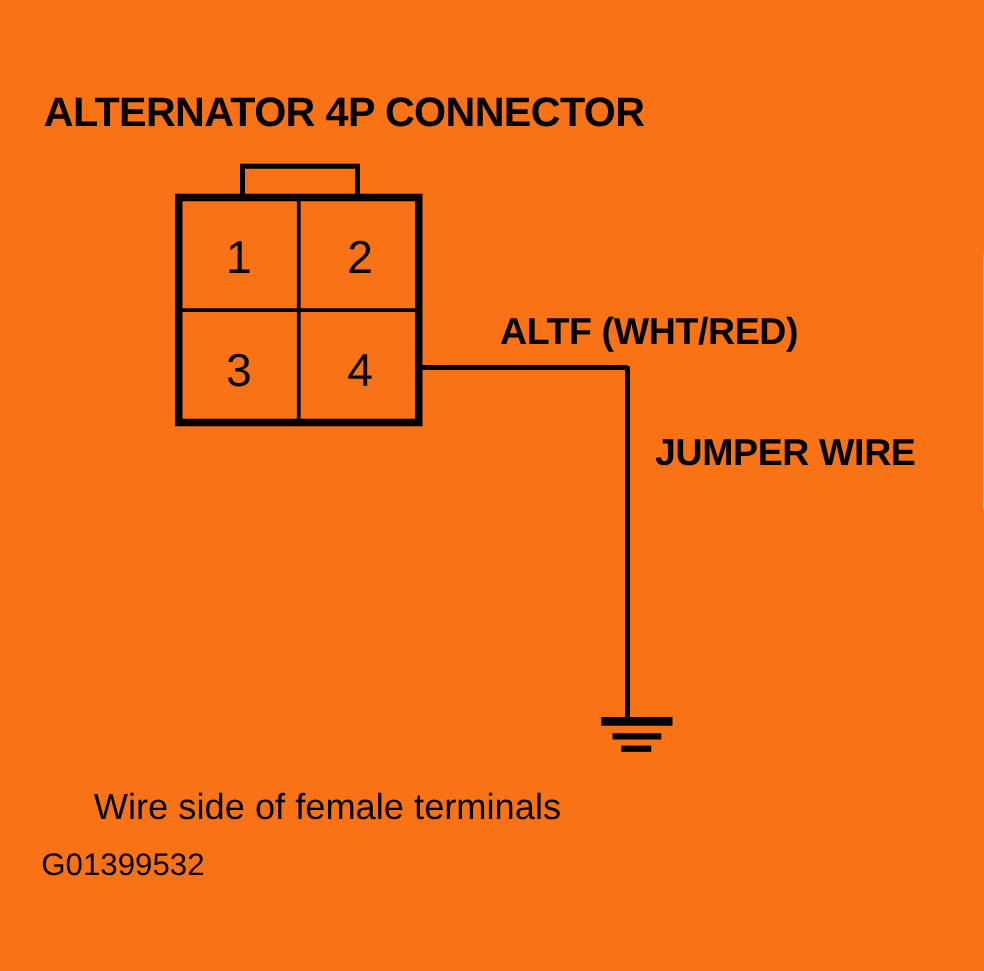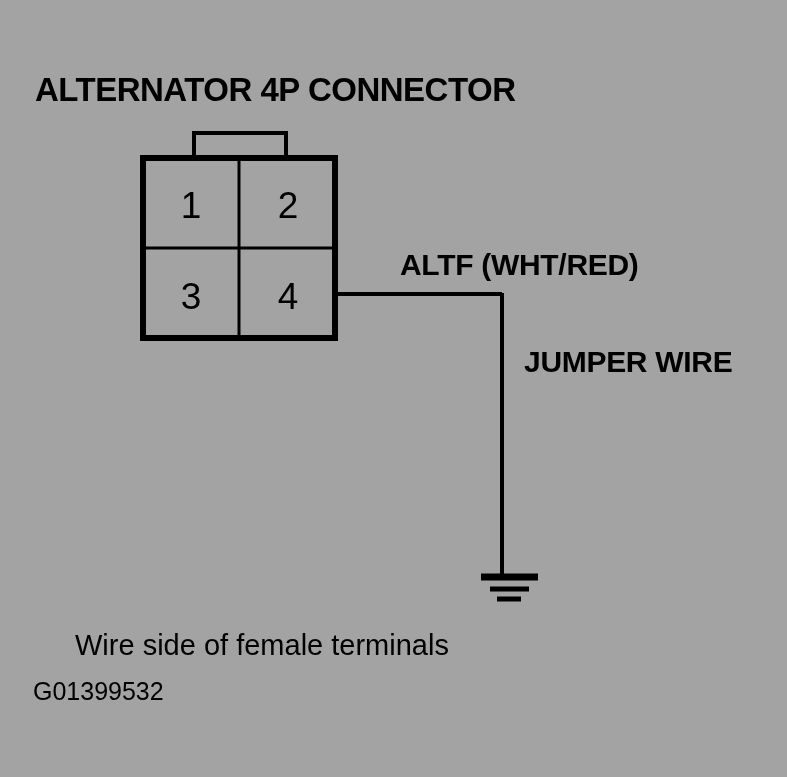--- a/index.html
+++ b/index.html
@@ -8,21 +8,21 @@
     background: #ffffff;
   }
   body {
     font-family: "Liberation Sans", sans-serif;
     color: #000000;
   }
   #page {
     position: relative;
     width: 787px;
     height: 777px;
-    background: #a3a3a3;
+    background: #f97316;
     overflow: hidden;
   }
   #diagram {
     position: absolute;
     left: 0;
     top: 0;
     width: 787px;
     height: 777px;
     display: block;
   }

